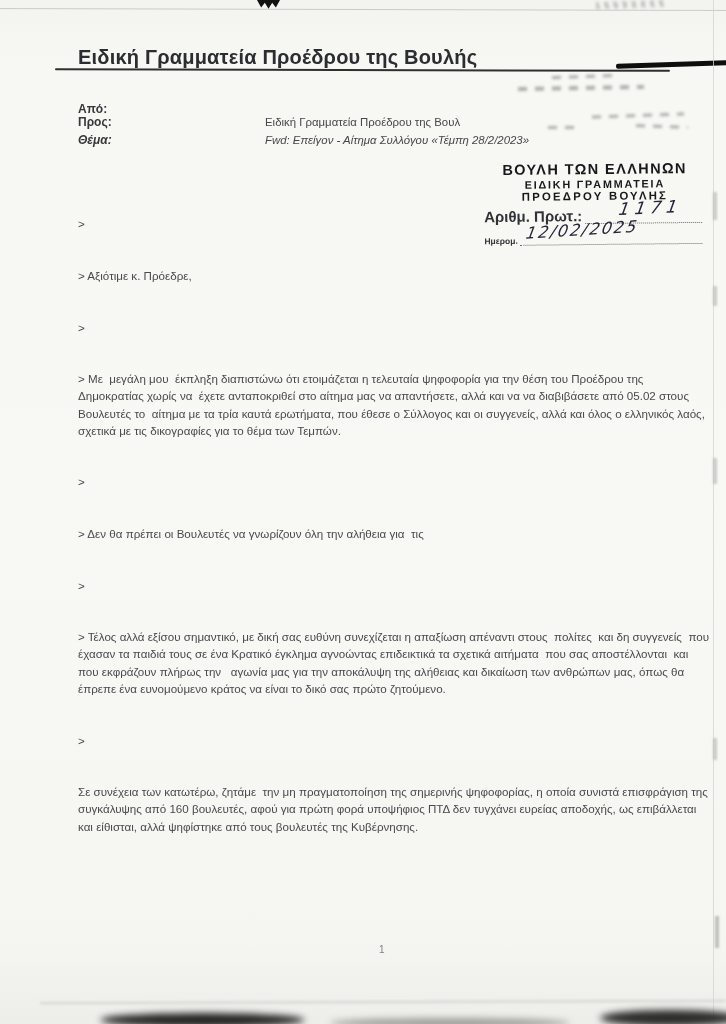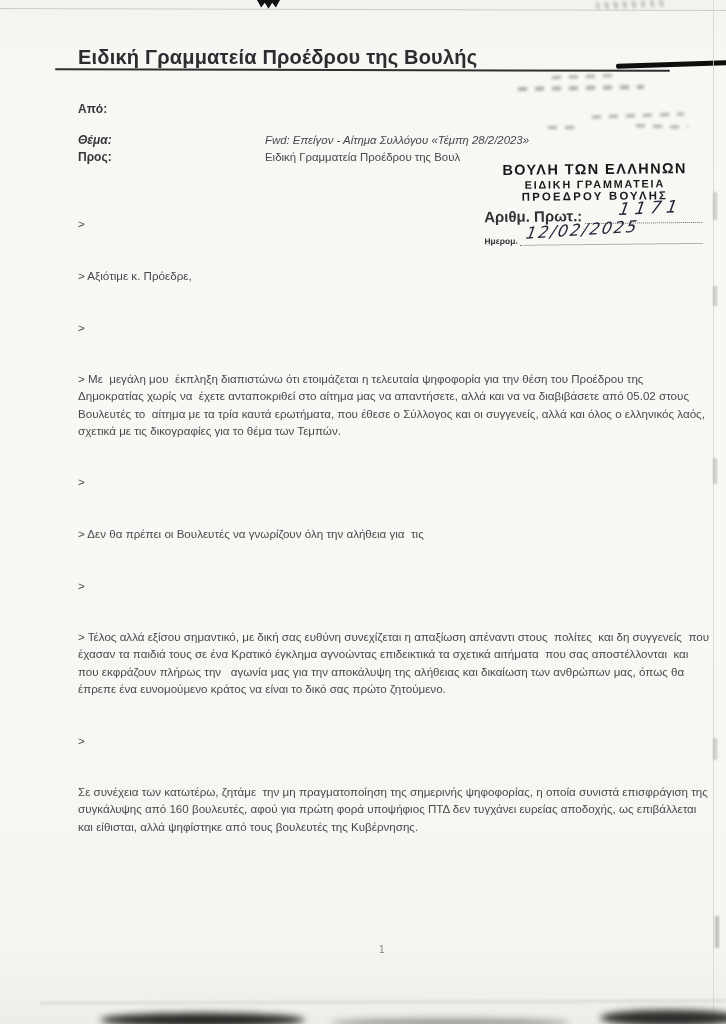--- a/index.html
+++ b/index.html
@@ -29,21 +29,21 @@
   }
 
   
   .hdr-row{
     position:absolute;left:78px;width:645px;
     font-size:11.4px;color:#45484c;white-space:nowrap;
   }
   .hdr-label{display:inline-block;width:187px;font-weight:bold;font-size:12px;color:#35373b;}
   #row-from{top:79px;margin-top:23px;}
   #row-sent{top:97px;}
-  #row-to{top:115px;margin-top:35px;}
+  #row-to{top:115px;}
   #row-subject{top:133px;font-style:italic;}
 
   
   .smudge{position:absolute;filter:blur(1.7px);opacity:.7;}
   .dashes{background:repeating-linear-gradient(90deg,#8e8e8c 0 9px,transparent 9px 17px);}
   #smudge-from-1{left:552px;top:75px;width:66px;height:3px;transform:rotate(-2deg);}
   #smudge-from-2{left:518px;top:86px;width:126px;height:4px;transform:rotate(-1deg);}
   #smudge-to-1{left:592px;top:114px;width:92px;height:3px;transform:rotate(-2deg);}
   #smudge-to-2{left:548px;top:126px;width:34px;height:3px;}
   #smudge-to-3{left:636px;top:125px;width:52px;height:3px;transform:rotate(2deg);}

